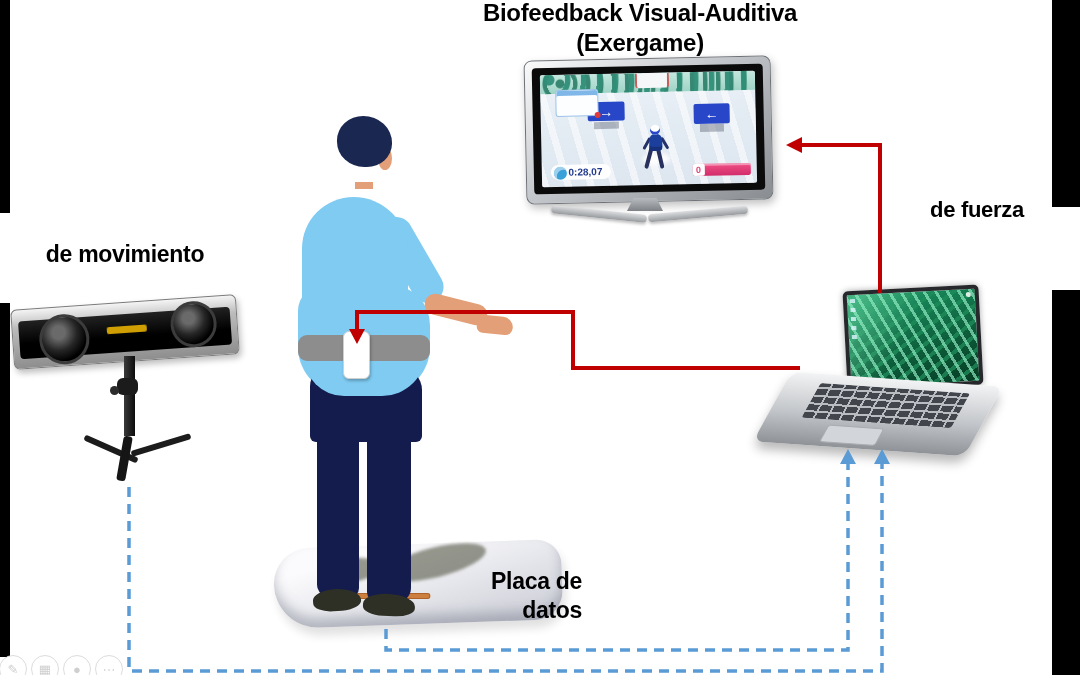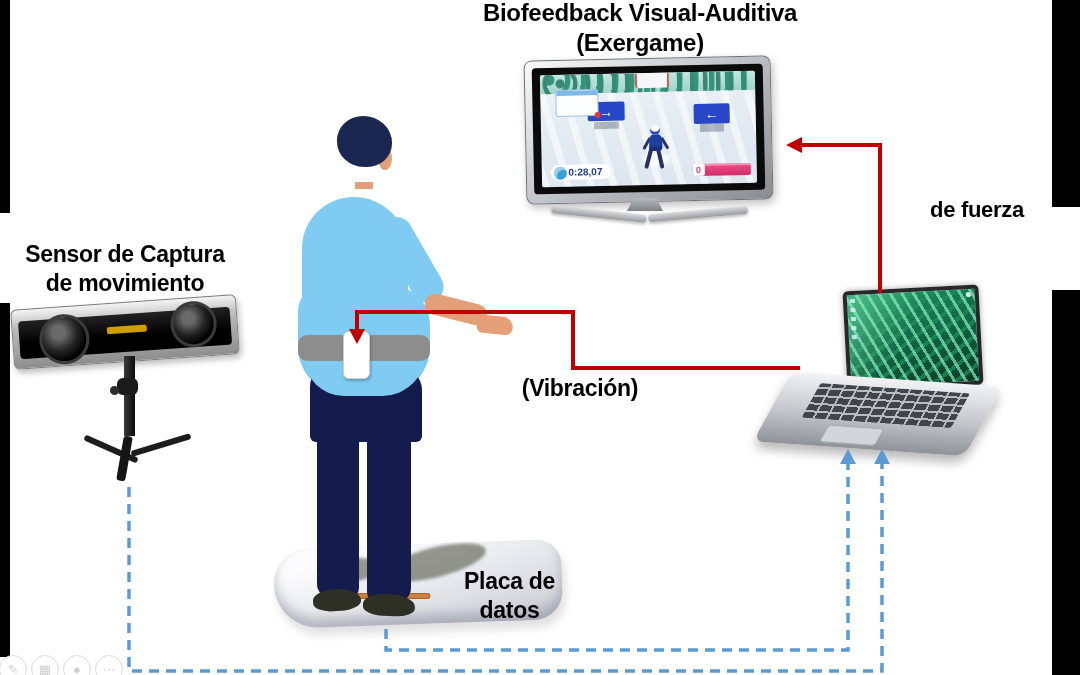--- a/index.html
+++ b/index.html
@@ -254,30 +254,28 @@
     <polygon class="blue-head" points="882,449 874,464 890,464"></polygon>
     <path class="blue-line" d="M386 629 L386 650 L848 650 L848 460"></path>
     <polygon class="blue-head" points="848,449 840,464 856,464"></polygon>
   </svg>
 
   <div class="abs lbl" style="left:430px;top:-2px;width:420px;font-size:24px;">
     <span>Biofeedback Visual-Auditiva</span>
     <span>(Exergame)</span>
   </div>
   <div class="abs lbl" style="left:10px;top:240px;width:230px;">
-    <span>Sensor de Captura</span>
     <span>de movimiento</span>
   </div>
   <div class="abs lbl" style="left:878px;top:196px;width:198px;font-size:22px;">
     <span>de fuerza</span>
   </div>
   <div class="abs lbl" style="left:430px;top:374px;width:300px;">
-    <span>(Vibración)</span>
-  </div>
-  <div class="abs lbl" style="left:437px;top:567px;width:145px;">
+  </div>
+  <div class="abs lbl" style="left:437px;top:567px;width:145px;text-align:right;">
     <span>Placa de</span>
     <span>datos</span>
   </div>
 
   <div class="abs mini-icon" style="left:-1px;top:655px;">
     <span>✎</span>
   </div>
   <div class="abs mini-icon" style="left:31px;top:655px;">
     <span>▦</span>
   </div>

